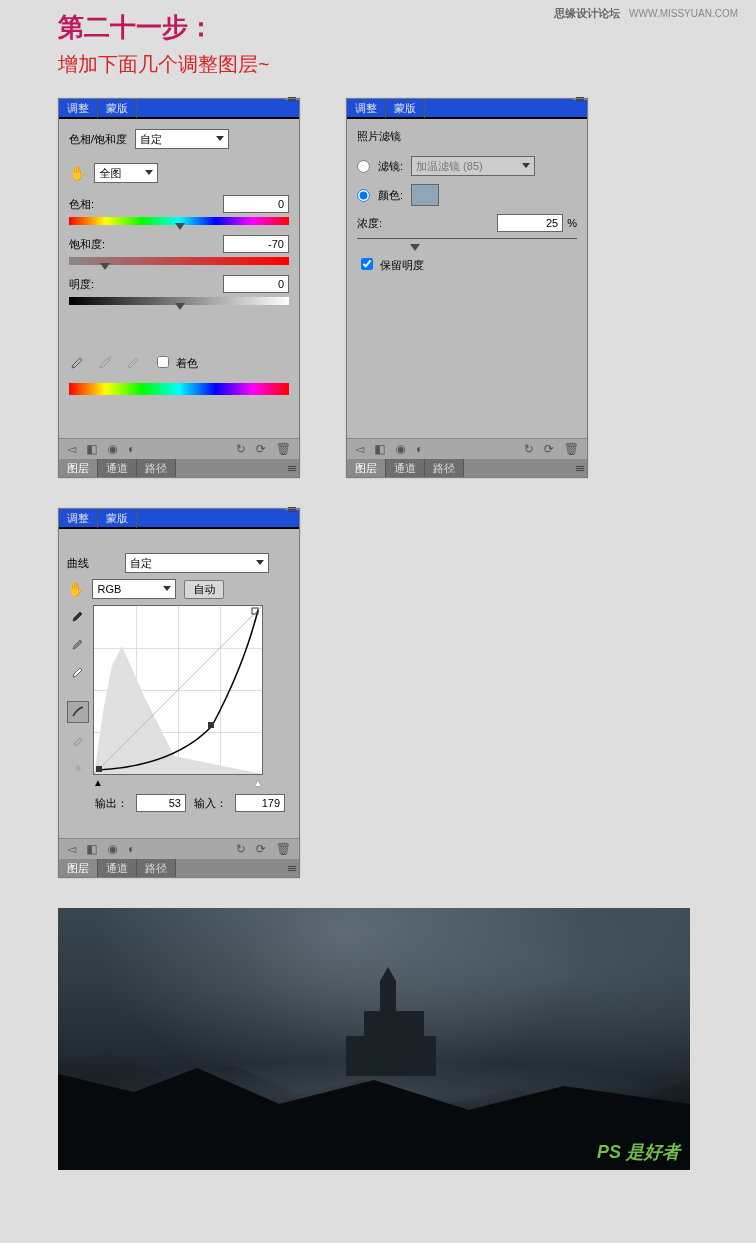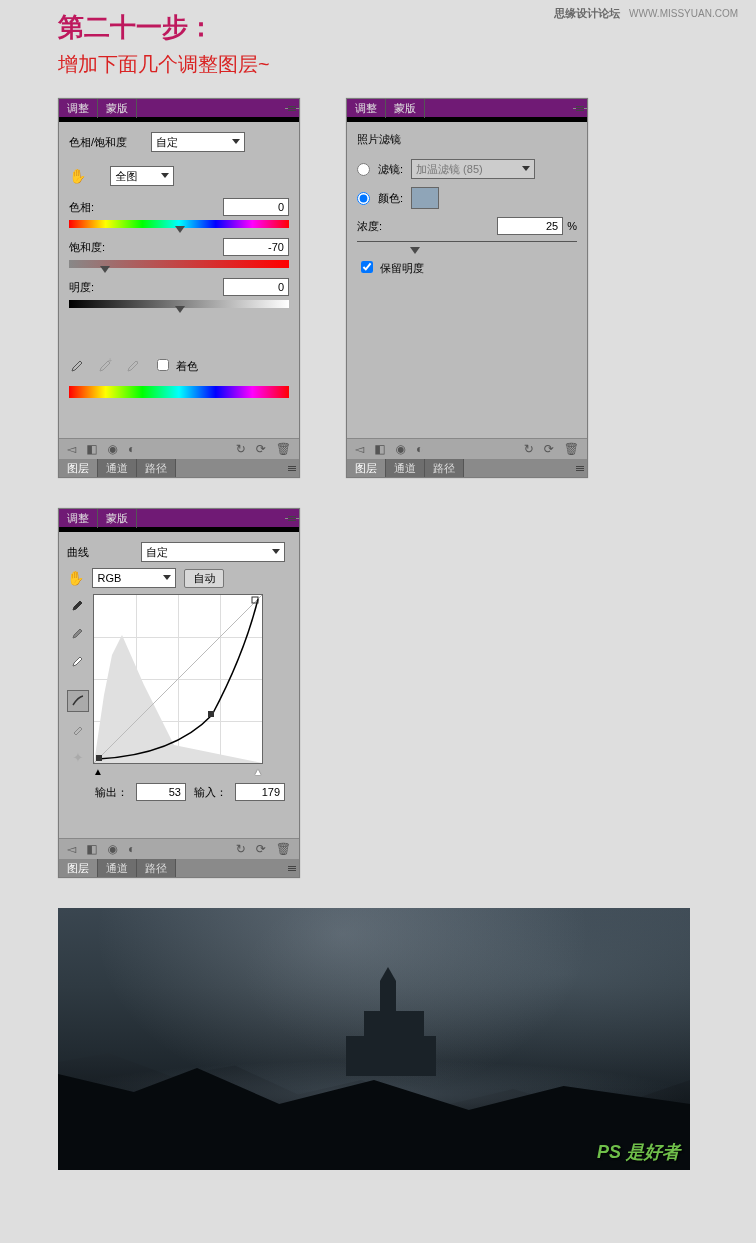--- a/index.html
+++ b/index.html
@@ -5,27 +5,27 @@
 body{margin:0;padding:0;background:#dedede;font-family:"Microsoft YaHei",SimSun,sans-serif;font-size:11px;width:756px;height:1243px;position:relative}
 .header{padding:10px 0 0 58px}
 .title{color:#be185d;font-size:26px;font-weight:bold;margin:0}
 .subtitle{color:#d92222;font-size:20px;margin:6px 0 0 0}
 .watermark-top{position:absolute;top:6px;right:18px;color:#888;font-size:10px}
 .watermark-top b{color:#696969;margin-right:6px;font-size:11px}
 .panel{background:#bbbbbb;border:1px solid #7c7c7c;position:absolute;box-shadow:0 0 1px rgba(0,0,0,0.3)}
 .panel-hs{left:58px;top:98px;width:240px;height:378px}
 .panel-pf{left:346px;top:98px;width:240px;height:378px}
 .panel-cv{left:58px;top:508px;width:240px;height:368px}
-.tabs{display:flex;background:#701a75;height:18px;align-items:center;border-bottom:5px solid #000000}
+.tabs{display:flex;background:#1d4ed8;height:18px;align-items:flex-start;border-bottom:2px solid #000000}
 .tab{padding:2px 8px;font-size:11px;color:#e0e0e0;border-right:1px solid #555;display:flex;align-items:center}
 .tab-spacer{flex:1;background:#8a8a8a}
 .panel-menu{width:14px;background:#8a8a8a;display:flex;align-items:center;justify-content:center}
 .panel-menu::before{content:"";display:block;width:8px;height:1px;background:#444;box-shadow:0 2px 0 #444,0 -2px 0 #444}
 .panel-body{padding:6px 10px;color:#000;background:#bbbbbb}
-.row{display:flex;align-items:center;margin:4px 0;gap:24px}
+.row{display:flex;align-items:center;margin:4px 0;gap:8px}
 .label{font-size:11px;min-width:50px}
 .select{background:#fff;border:1px solid #666;height:18px;padding:0 18px 0 4px;position:relative;display:inline-flex;align-items:center;min-width:70px}
 .select::after{content:"";position:absolute;right:4px;top:6px;border-left:4px solid transparent;border-right:4px solid transparent;border-top:5px solid #333}
 .select.mini{min-width:40px}
 .select.disabled{background:#ccc;color:#777}
 .num-input{background:#fff;border:1px solid #666;height:16px;width:56px;text-align:right;padding:0 4px;display:inline-flex;align-items:center;justify-content:flex-end}
 .slider-bar{height:8px;margin:4px 0 10px 0;position:relative}
 .slider-hue{background:linear-gradient(to right,#f00,#ff0,#0f0,#0ff,#00f,#f0f,#f00)}
 .slider-gray{background:linear-gradient(to right,#000,#fff)}
 .slider-sat{background:linear-gradient(to right,#888,#f00)}
@@ -38,21 +38,21 @@
 .checkbox input{width:12px;height:12px}
 .rainbow{height:12px;margin:12px 0;background:linear-gradient(to right,#f00,#ff0,#0f0,#0ff,#00f,#f0f,#f00)}
 .bottom-bar{position:absolute;bottom:18px;left:0;right:0;height:20px;background:#a8a8a8;border-top:1px solid #888;display:flex;align-items:center;padding:0 8px;gap:10px}
 .bottom-bar span{color:#555;font-size:12px}
 .bottom-tabs{position:absolute;bottom:0;left:0;right:0;height:18px;background:#6e6e6e;display:flex}
 .btab{padding:2px 8px;color:#ddd;font-size:11px;border-right:1px solid #555}
 .btab.active{background:#8a8a8a;color:#fff}
 .radio-row{display:flex;align-items:center;gap:8px;margin:8px 0}
 .radio-row input{margin:0}
 .swatch{width:26px;height:20px;border:1px solid #666}
-.cv-body{padding:6px 8px}
+.cv-body{padding:20px 8px}
 .cv-top{display:flex;align-items:center;gap:8px;margin:6px 0}
 .btn-auto{background:#d8d8d8;border:1px solid #777;padding:1px 8px;font-size:11px;border-radius:2px}
 .graph-wrap{display:flex;gap:6px;margin-top:6px}
 .cv-tools{display:flex;flex-direction:column;gap:6px;width:20px}
 .cv-tool{width:20px;height:20px;border:1px solid transparent;display:flex;align-items:center;justify-content:center}
 .cv-tool.sel{border-color:#666;background:#aaa}
 .graph{width:168px;height:168px;background:#fff;border:1px solid #666;position:relative}
 .grid-h,.grid-v{position:absolute;background:#ddd}
 .grid-h{left:0;right:0;height:1px}
 .grid-v{top:0;bottom:0;width:1px}

